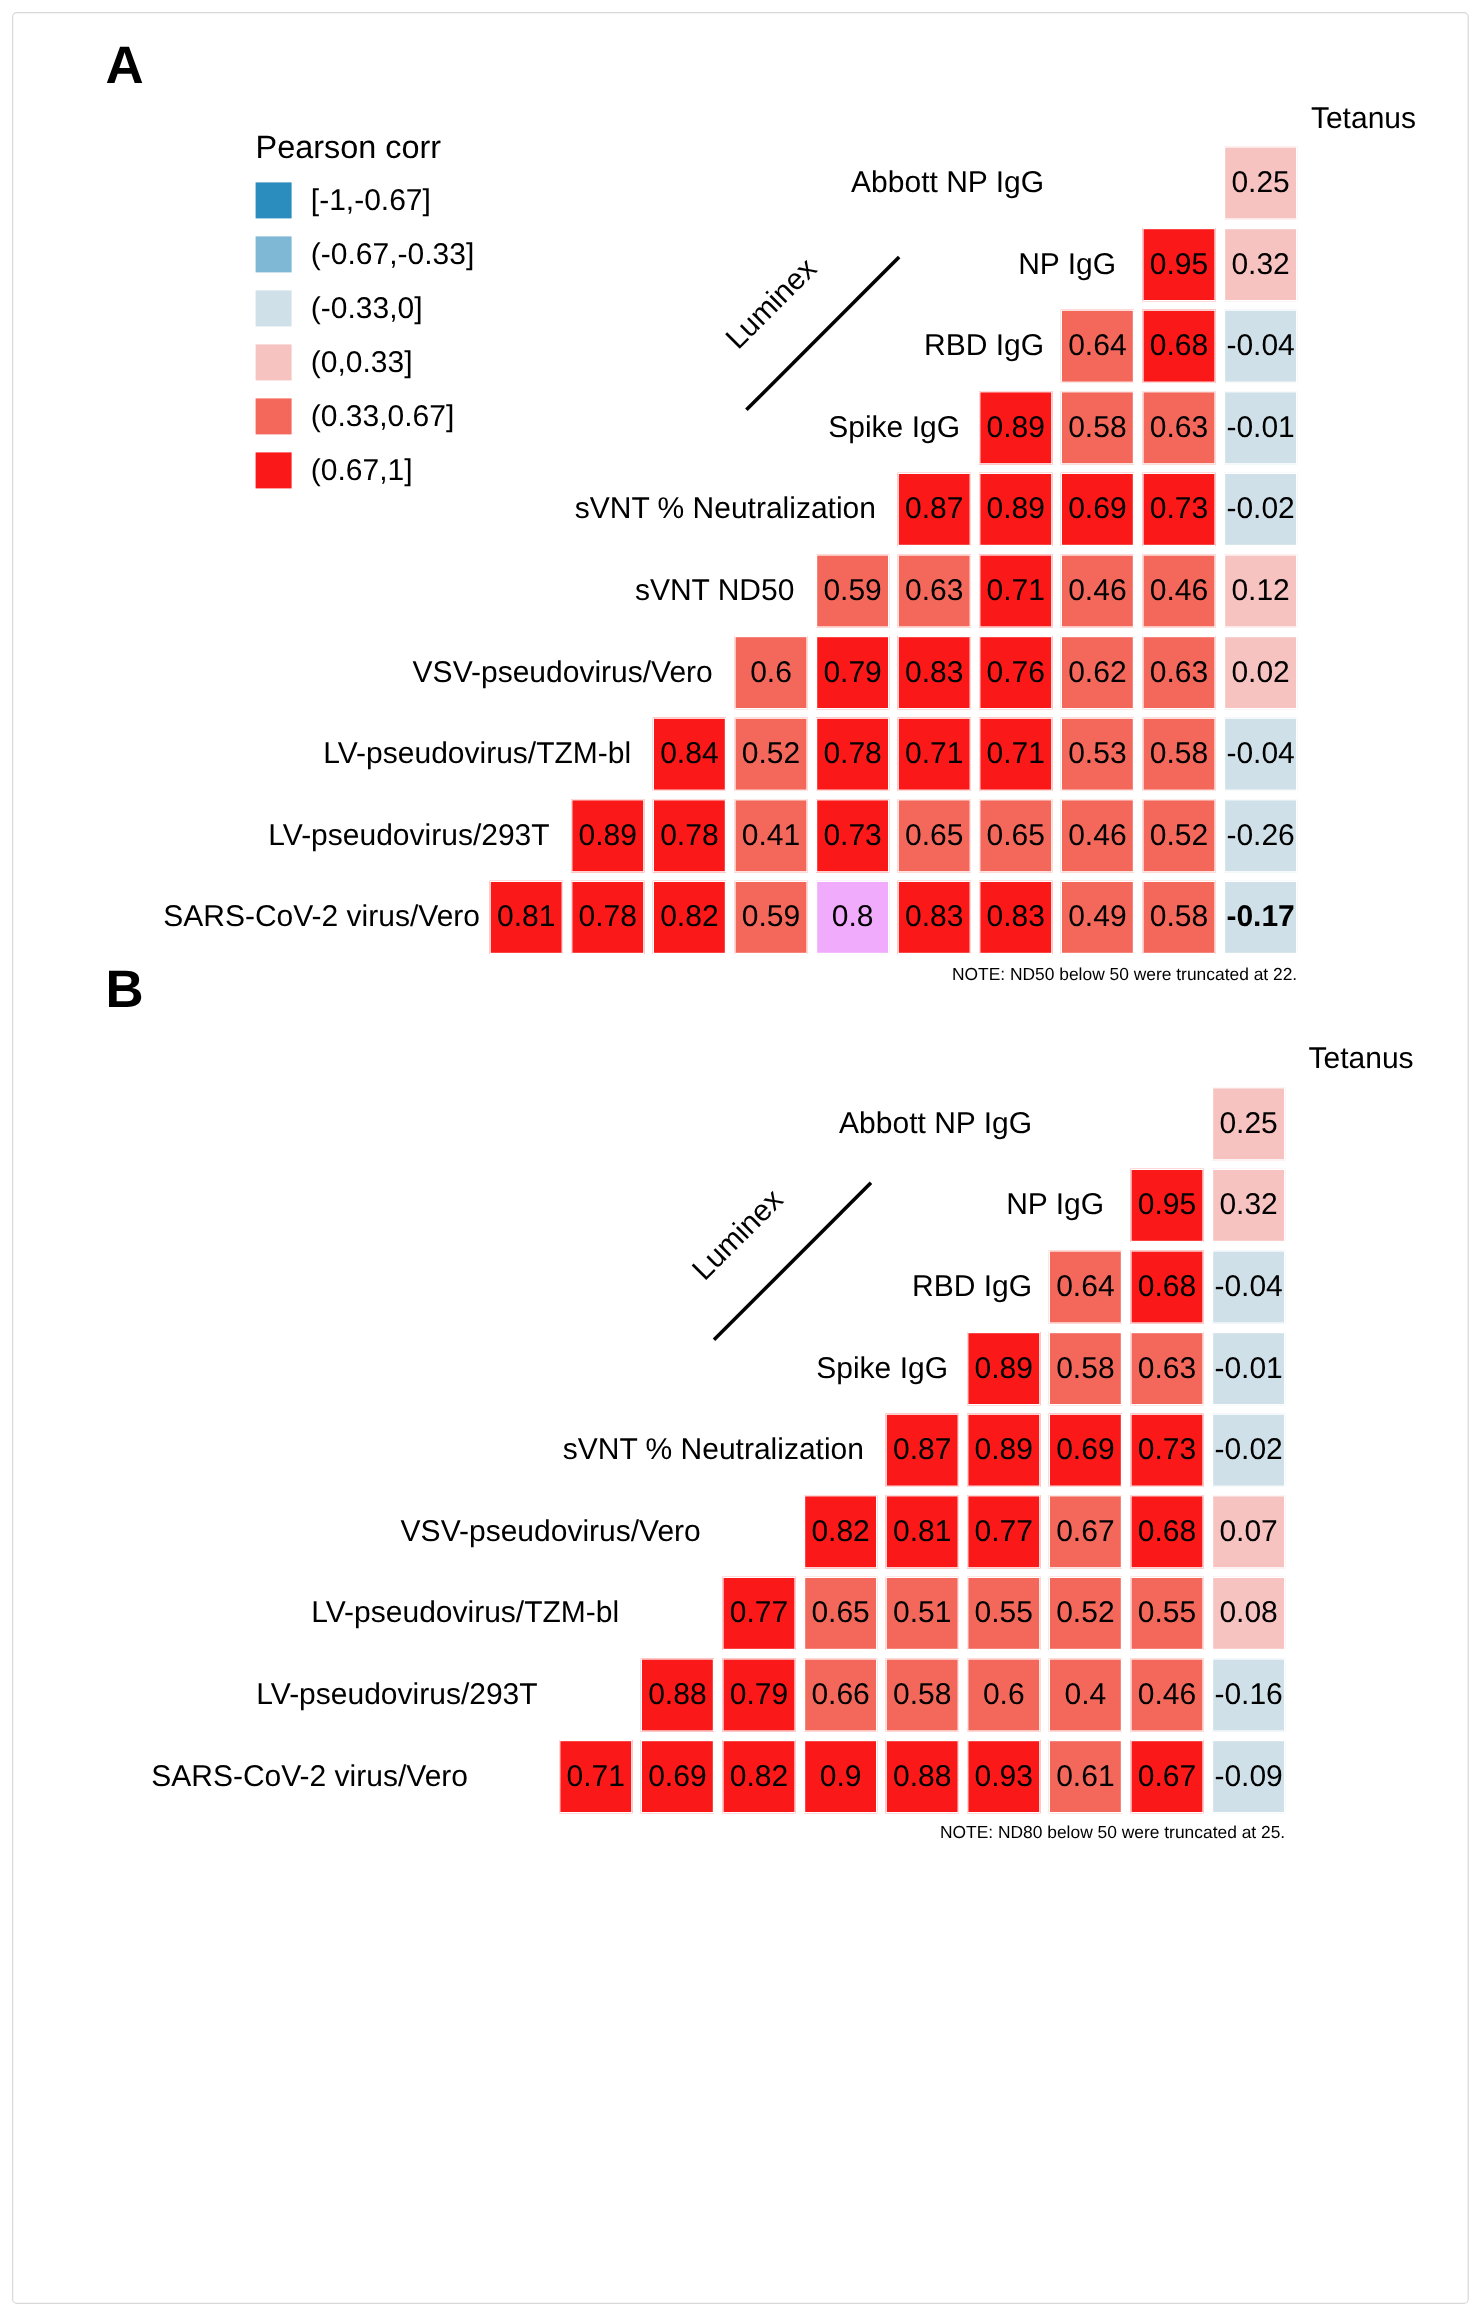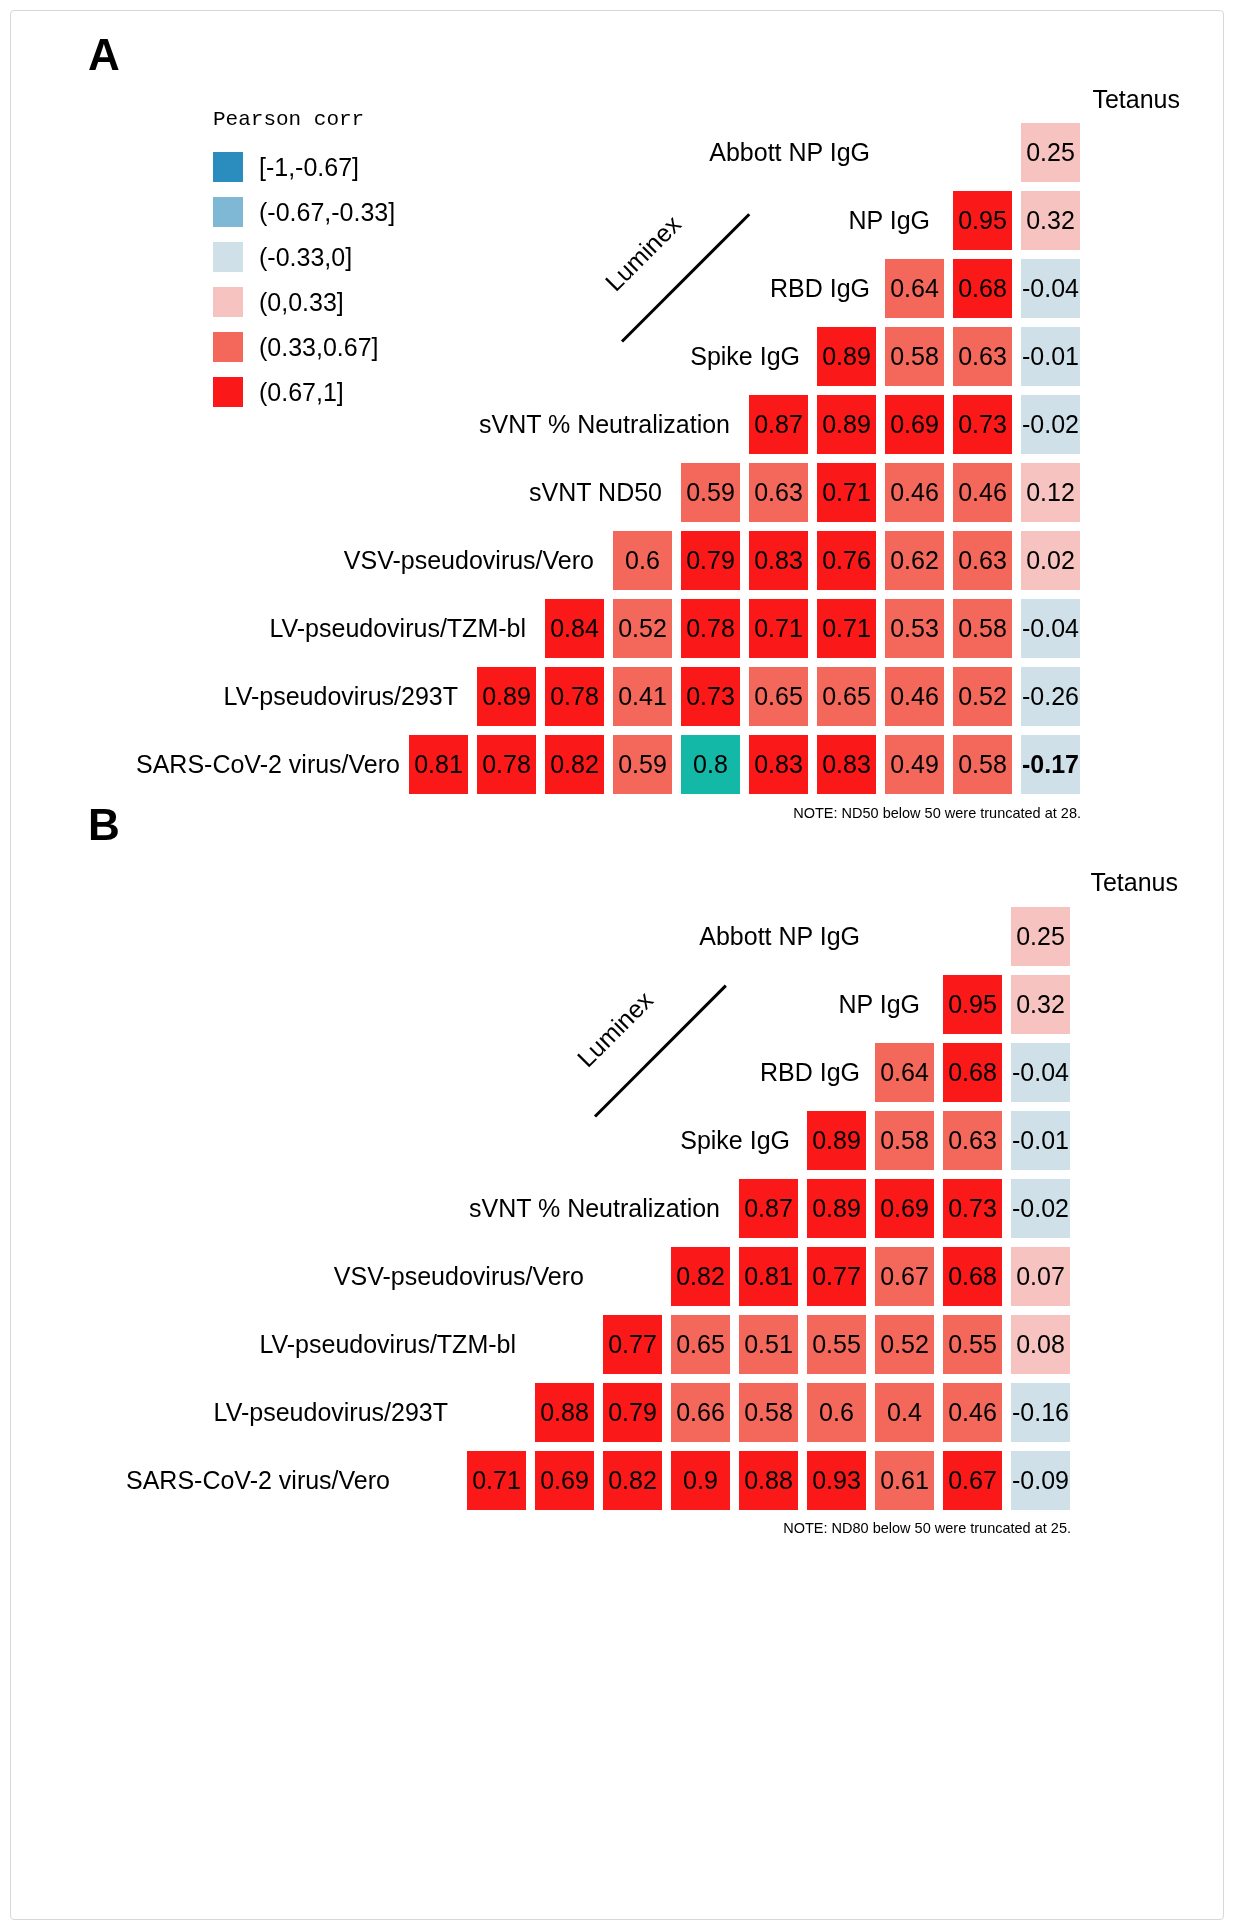--- a/index.html
+++ b/index.html
@@ -88,23 +88,22 @@
     position: absolute;
     font-size: 14.5px;
     white-space: nowrap;
     font-family: "Liberation Sans", sans-serif;
     text-align: right;
   }
 
   
   .legend-title {
     position: absolute;
-    font-size: 21px;
-    white-space: nowrap;
-    font-family: Liberation Mono, monospace;
+    font-size: 27px;
+    white-space: nowrap;
   }
   .legend-item {
     position: absolute;
     display: flex;
     align-items: center;
   }
   .legend-swatch {
     width: 30px;
     height: 30px;
     display: inline-block;
@@ -218,29 +217,29 @@
     <div class="cell" style="left:816px; top:666px; width:61px; height:61px; background:#f4685c;">0.65</div>
     <div class="cell" style="left:884px; top:666px; width:61px; height:61px; background:#f4685c;">0.46</div>
     <div class="cell" style="left:952px; top:666px; width:61px; height:61px; background:#f4685c;">0.52</div>
     <div class="cell" style="left:1020px; top:666px; width:61px; height:61px; background:#cfe0e8;">-0.26</div>
 
     <div class="row-label" style="left:60px; top:734px; width:340px; height:61px;">SARS-CoV-2 virus/Vero</div>
     <div class="cell" style="left:408px; top:734px; width:61px; height:61px; background:#fa1818;">0.81</div>
     <div class="cell" style="left:476px; top:734px; width:61px; height:61px; background:#fa1818;">0.78</div>
     <div class="cell" style="left:544px; top:734px; width:61px; height:61px; background:#fa1818;">0.82</div>
     <div class="cell" style="left:612px; top:734px; width:61px; height:61px; background:#f4685c;">0.59</div>
-    <div class="cell" style="left:680px; top:734px; width:61px; height:61px; background:#14b8a6;">0.8</div>
+    <div class="cell" style="left:680px; top:734px; width:61px; height:61px; background:#f0abfc;">0.8</div>
     <div class="cell" style="left:748px; top:734px; width:61px; height:61px; background:#fa1818;">0.83</div>
     <div class="cell" style="left:816px; top:734px; width:61px; height:61px; background:#fa1818;">0.83</div>
     <div class="cell" style="left:884px; top:734px; width:61px; height:61px; background:#f4685c;">0.49</div>
     <div class="cell" style="left:952px; top:734px; width:61px; height:61px; background:#f4685c;">0.58</div>
     <div class="cell" style="left:1020px; top:734px; width:61px; height:61px; background:#cfe0e8;font-weight:bold;">-0.17</div>
   </div>
 
-  <div class="note" style="left:681px; top:805px; width:400px;">NOTE: ND50 below 50 were truncated at 28.</div>
+  <div class="note" style="left:681px; top:805px; width:400px;">NOTE: ND50 below 50 were truncated at 22.</div>
 </section>
 
 <section class="panel" id="panel-b">
   <div class="panel-letter" style="left:88px; top:-160px;">B</div>
 
   <div class="col-header" style="left:1018px; top:-92px; width:160px;">Tetanus</div>
 
   <div class="diag-line" style="left:595px; top:155px; width:185px; transform: rotate(-45deg);"></div>
   <div class="diag-label" style="left:592px; top:84px; transform: rotate(-45deg); transform-origin: left bottom;">Luminex</div>
 

